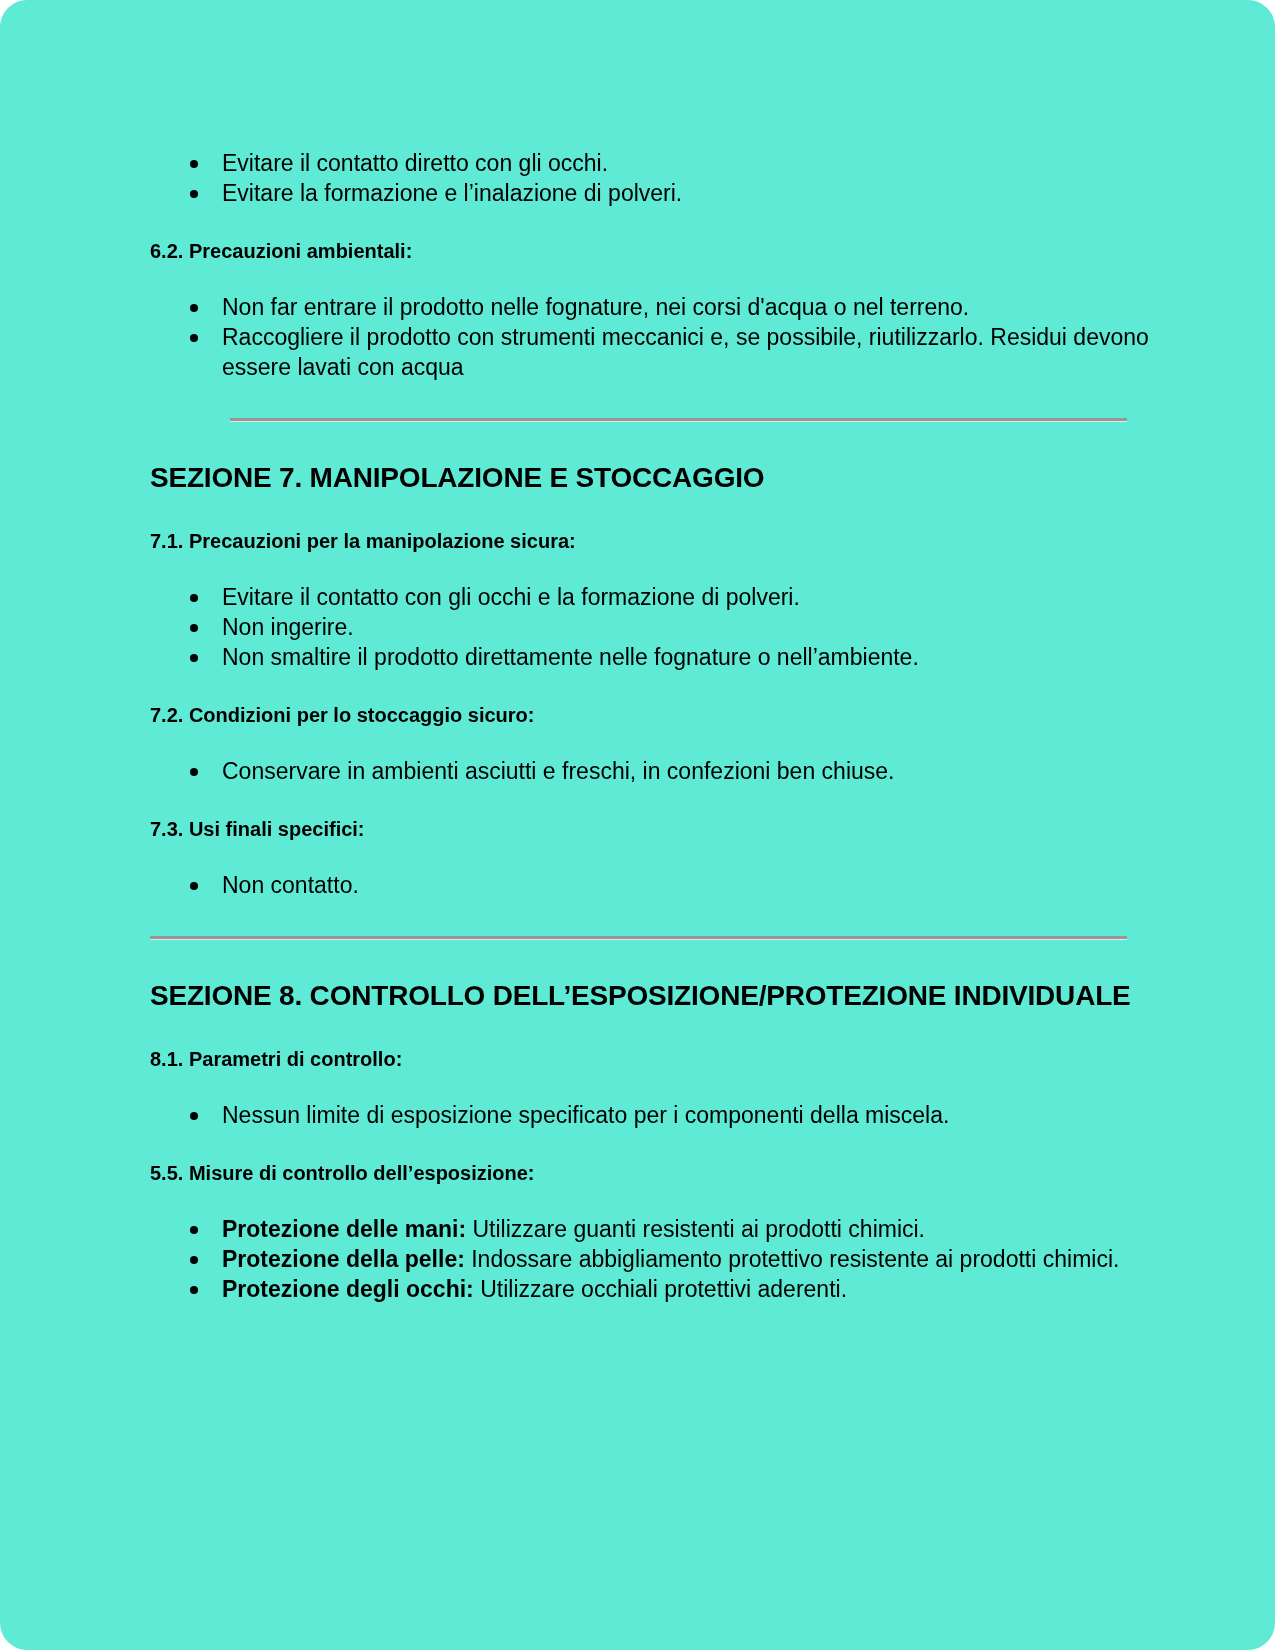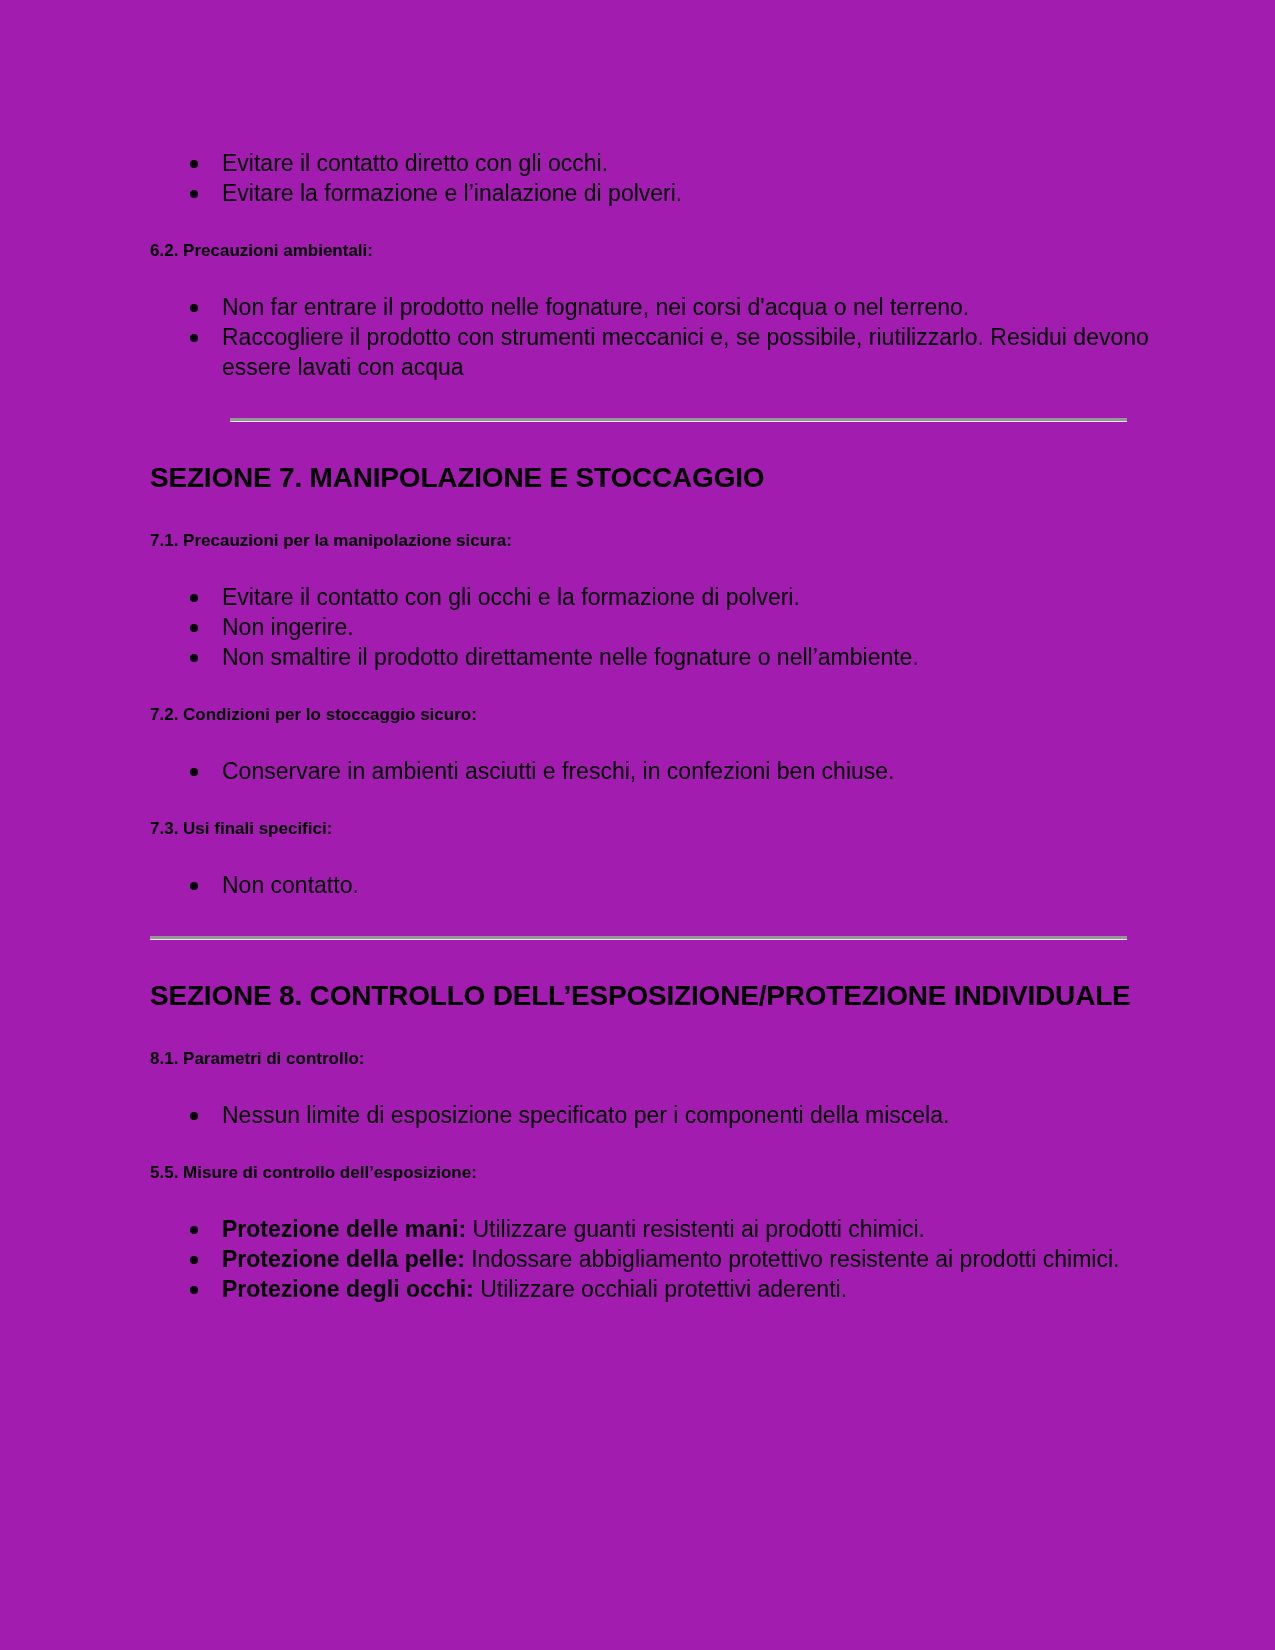--- a/index.html
+++ b/index.html
@@ -1,23 +1,24 @@
 <!DOCTYPE html>
 <html><head>
 <meta charset="utf-8">
 <style>
   html, body { margin: 0; padding: 0; background: #ffffff; }
   .page {
     position: relative;
     width: 1275px;
     height: 1650px;
-    background: #a21caf;
+    background: #5eead4;
     color: #000000;
     font-family: "Liberation Sans", sans-serif;
     overflow: hidden;
+    border-radius: 27px;
   }
   .content { padding: 148px 122px 0 150px; }
 
   ul.bullets { list-style: none; margin: 0; padding: 0 0 0 72px; }
   ul.bullets li {
     position: relative;
     font-size: 23px;
     line-height: 30px;
   }
   ul.bullets li::before {
@@ -33,21 +34,21 @@
 
   h2.section-heading {
     font-size: 28px;
     line-height: 40px;
     font-weight: bold;
     letter-spacing: -0.2px;
     white-space: nowrap;
     margin: 36px 0 0 0;
   }
   h3.sub-heading {
-    font-size: 17px;
+    font-size: 20px;
     line-height: 30px;
     font-weight: bold;
     margin: 28px 0 26px 0;
   }
   hr.rule {
     border: none;
     height: 3px;
     background: #979797;
     border-bottom: 1px solid #e9e9e9;
   }

